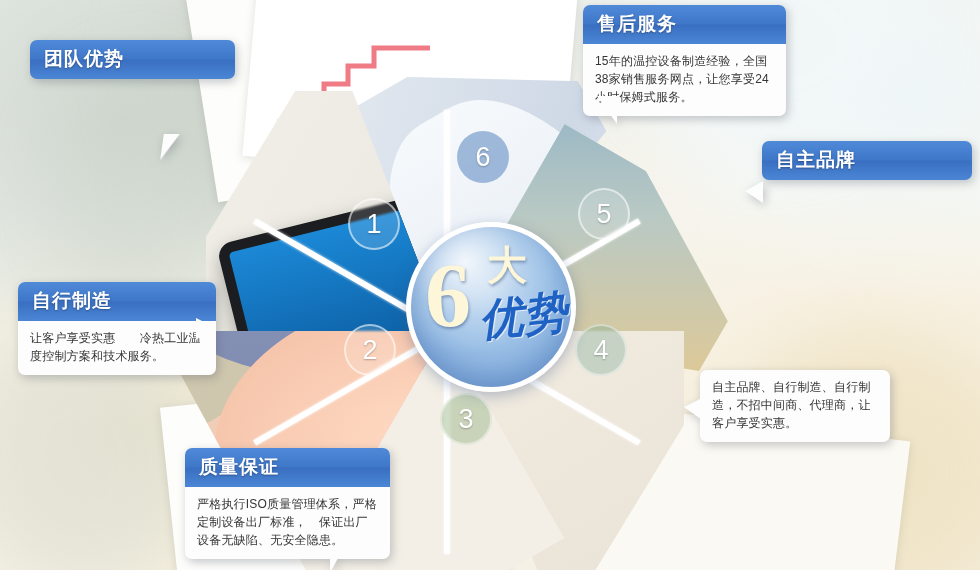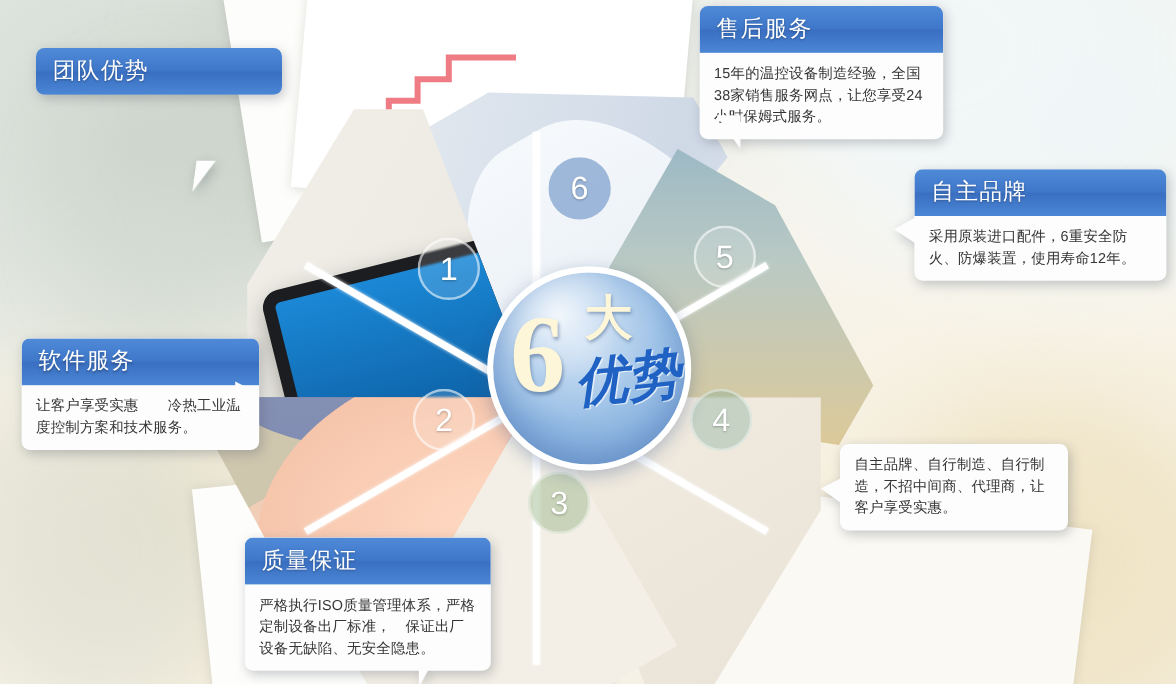--- a/index.html
+++ b/index.html
@@ -191,21 +191,21 @@
     transform:rotate(-6deg);
   }
 
   
   .callout{ position:absolute; filter:drop-shadow(2px 3px 5px rgba(90,95,105,.35)); }
   .callout .box{
     background:#fdfdfd; border-radius:7px; overflow:hidden;
   }
   .callout .hdr{
     background:linear-gradient(#4f8ad8 0%,#3f77c9 48%,#3a6fc1 52%,#4b86d5 100%);
-    color:#fff; font-size:19px; font-weight:400; letter-spacing:1px;
+    color:#fff; font-size:19px; font-weight:700; letter-spacing:1px;
     padding:6px 14px 7px 14px;
     text-shadow:0 1px 2px rgba(0,0,0,.3);
   }
   .callout .body{
     color:#353535; font-size:12px; line-height:18px;
     padding:8px 12px 10px 12px;
     letter-spacing:.2px;
   }
   .callout .tail{
     position:absolute; width:0; height:0;
@@ -217,21 +217,21 @@
 
   #c-after     { left:583px; top:5px;   width:203px; }
   #c-after .tail{ left:14px; top:91px; border-right:20px solid #fdfdfd; border-bottom:28px solid transparent; }
 
   #c-hard      { left:762px; top:141px; width:210px; }
   #c-hard .tail{ left:-17px; top:40px; border-right:18px solid #fdfdfd; border-top:10px solid transparent; border-bottom:12px solid transparent; }
 
   #c-soft      { left:700px; top:370px; width:190px; }
   #c-soft .tail{ left:-16px; top:28px; border-right:18px solid #fdfdfd; border-top:9px solid transparent; border-bottom:13px solid transparent; }
 
-  #c-quality   { left:204px; top:448px; width:205px; }
+  #c-quality   { left:185px; top:448px; width:205px; }
   #c-quality .tail{ left:145px; top:99px; border-left:14px solid #fdfdfd; border-bottom:26px solid transparent; }
 
   #c-tech      { left:18px;  top:282px; width:198px; }
   #c-tech .tail{ left:178px; top:36px; border-left:18px solid #fdfdfd; border-top:9px solid transparent; border-bottom:13px solid transparent; }
 </style>
 </head>
 <body>
 
 <div id="stage">
 
@@ -327,21 +327,20 @@
     <div class="box">
       <div class="hdr">售后服务</div>
       <div class="body">15年的温控设备制造经验，全国38家销售服务网点，让您享受24小时保姆式服务。</div>
     </div>
     <div class="tail"></div>
   </div>
 
   <div class="callout" id="c-hard">
     <div class="box">
       <div class="hdr">自主品牌</div>
-      <div class="body">采用原装进口配件，6重安全防火、防爆装置，使用寿命12年。</div>
     </div>
     <div class="tail"></div>
   </div>
 
   <div class="callout" id="c-soft">
     <div class="box">
       <div class="body">自主品牌、自行制造、自行制造，不招中间商、代理商，让客户享受实惠。</div>
     </div>
     <div class="tail"></div>
   </div>
@@ -349,19 +348,19 @@
   <div class="callout" id="c-quality">
     <div class="box">
       <div class="hdr">质量保证</div>
       <div class="body">严格执行ISO质量管理体系，严格定制设备出厂标准，　保证出厂设备无缺陷、无安全隐患。</div>
     </div>
     <div class="tail"></div>
   </div>
 
   <div class="callout" id="c-tech">
     <div class="box">
-      <div class="hdr">软件服务</div>
+      <div class="hdr">自行制造</div>
       <div class="body">让客户享受实惠　　冷热工业温度控制方案和技术服务。</div>
     </div>
     <div class="tail"></div>
   </div>
 
 </div>
 
 </body></html>

